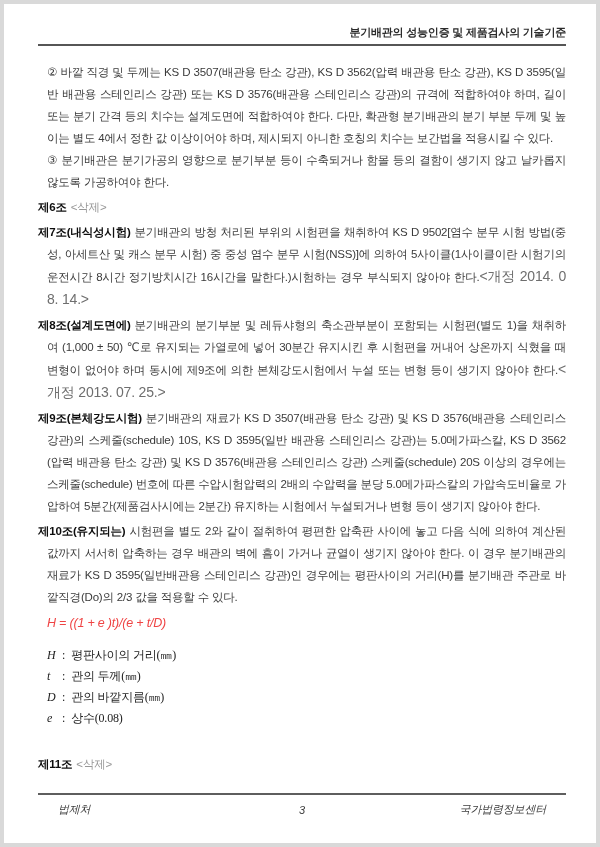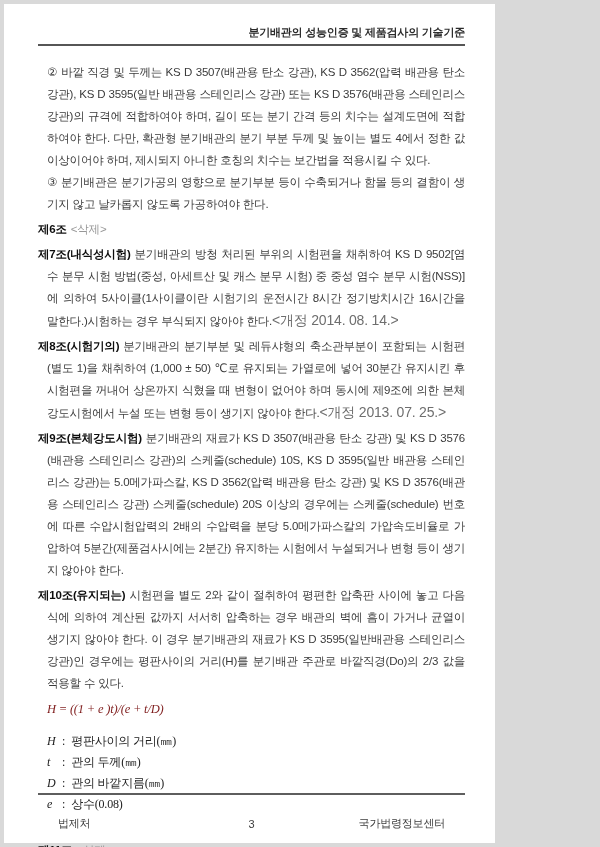--- a/index.html
+++ b/index.html
@@ -4,21 +4,21 @@
 <style>
   html, body { margin: 0; padding: 0; }
   body {
     width: 600px; height: 847px;
     background: #d9d9d9;
     font-family: "Liberation Sans", "DejaVu Sans", sans-serif;
     overflow: hidden;
   }
   .page {
     position: relative;
-    width: 491px; height: 839px;
+    width: 592px; height: 839px;
     margin: 4px;
     background: #ffffff;
     box-sizing: border-box;
     padding: 0 30px 0 34px;
   }
   .doc-header {
     padding-top: 21px;
     text-align: right;
     font-size: 11px;
     font-weight: bold;
@@ -45,23 +45,23 @@
   .clause.first { text-indent: -9px; }
   .article-heading {
     font-weight: bold;
     color: #0d0d0d;
     margin-right: 4px;
   }
   .deleted-note { color: #979797; }
   .amendment-note { color: #6e6e6e; font-size: 14px; }
   .formula-block {
     margin: 4px 0 0 9px;
-    font-family: Liberation Serif, serif;
+    font-family: Liberation Sans, sans-serif;
     font-size: 12.5px;
-    color: #7f1d1d;
+    color: #ef4444;
     line-height: 22px;
   }
   .formula-var { font-style: italic; }
   .definitions {
     margin: 11px 0 0 9px;
     font-family: "Liberation Serif", "DejaVu Serif", serif;
     font-size: 12px;
     color: #222;
     line-height: 21px;
   }
@@ -78,25 +78,26 @@
     left: 34px; right: 30px;
     top: 789px;
   }
   .footer-rule {
     height: 0;
     border-top: 2px solid #5e5e5e;
   }
   .footer-row {
     display: flex;
     align-items: center;
-    margin-top: 21px;
+    margin-top: 7px;
     padding: 0 20px;
     font-size: 11px;
     color: #3c3c3c;
     letter-spacing: -0.2px;
+    font-style: italic;
   }
   .footer-left { flex: 1; text-align: left; }
   .footer-center { flex: 1; text-align: center; }
   .footer-right { flex: 1; text-align: right; }
 </style>
 </head>
 <body>
 
 <div class="page">
 
@@ -121,21 +122,21 @@
     </div>
 
     <div class="article">
       <div class="clause first">
         <span class="article-heading">제7조(내식성시험)</span><span>분기배관의 방청 처리된 부위의 시험편을 채취하여 KS D 9502[염수 분무 시험 방법(중성, 아세트산 및 캐스 분무 시험) 중 중성 염수 분무 시험(NSS)]에 의하여 5사이클(1사이클이란 시험기의 운전시간 8시간 정기방치시간 16시간을 말한다.)시험하는 경우 부식되지 않아야 한다.</span><span class="amendment-note">&lt;개정 2014. 08. 14.&gt;</span>
       </div>
     </div>
 
     <div class="article">
       <div class="clause first">
-        <span class="article-heading">제8조(시험기의)</span><span>분기배관의 분기부분 및 레듀샤형의 축소관부분이 포함되는 시험편(별도 1)을 채취하여 (1,000 ± 50) ℃로 유지되는 가열로에 넣어 30분간 유지시킨 후 시험편을 꺼내어 상온까지 식혔을 때 변형이 없어야 하며 동시에 제9조에 의한 본체강도시험에서 누설 또는 변형 등이 생기지 않아야 한다.</span><span class="amendment-note">&lt;개정 2013. 07. 25.&gt;</span>
+        <span class="article-heading">제8조(설계도면에)</span><span>분기배관의 분기부분 및 레듀샤형의 축소관부분이 포함되는 시험편(별도 1)을 채취하여 (1,000 ± 50) ℃로 유지되는 가열로에 넣어 30분간 유지시킨 후 시험편을 꺼내어 상온까지 식혔을 때 변형이 없어야 하며 동시에 제9조에 의한 본체강도시험에서 누설 또는 변형 등이 생기지 않아야 한다.</span><span class="amendment-note">&lt;개정 2013. 07. 25.&gt;</span>
       </div>
     </div>
 
     <div class="article">
       <div class="clause first">
         <span class="article-heading">제9조(본체강도시험)</span><span>분기배관의 재료가 KS D 3507(배관용 탄소 강관) 및 KS D 3576(배관용 스테인리스 강관)의 스케줄(schedule) 10S, KS D 3595(일반 배관용 스테인리스 강관)는 5.0메가파스칼, KS D 3562(압력 배관용 탄소 강관) 및 KS D 3576(배관용 스테인리스 강관) 스케줄(schedule) 20S 이상의 경우에는 스케줄(schedule) 번호에 따른 수압시험압력의 2배의 수압력을 분당 5.0메가파스칼의 가압속도비율로 가압하여 5분간(제품검사시에는 2분간) 유지하는 시험에서 누설되거나 변형 등이 생기지 않아야 한다.</span>
       </div>
     </div>
 
     <div class="article">

